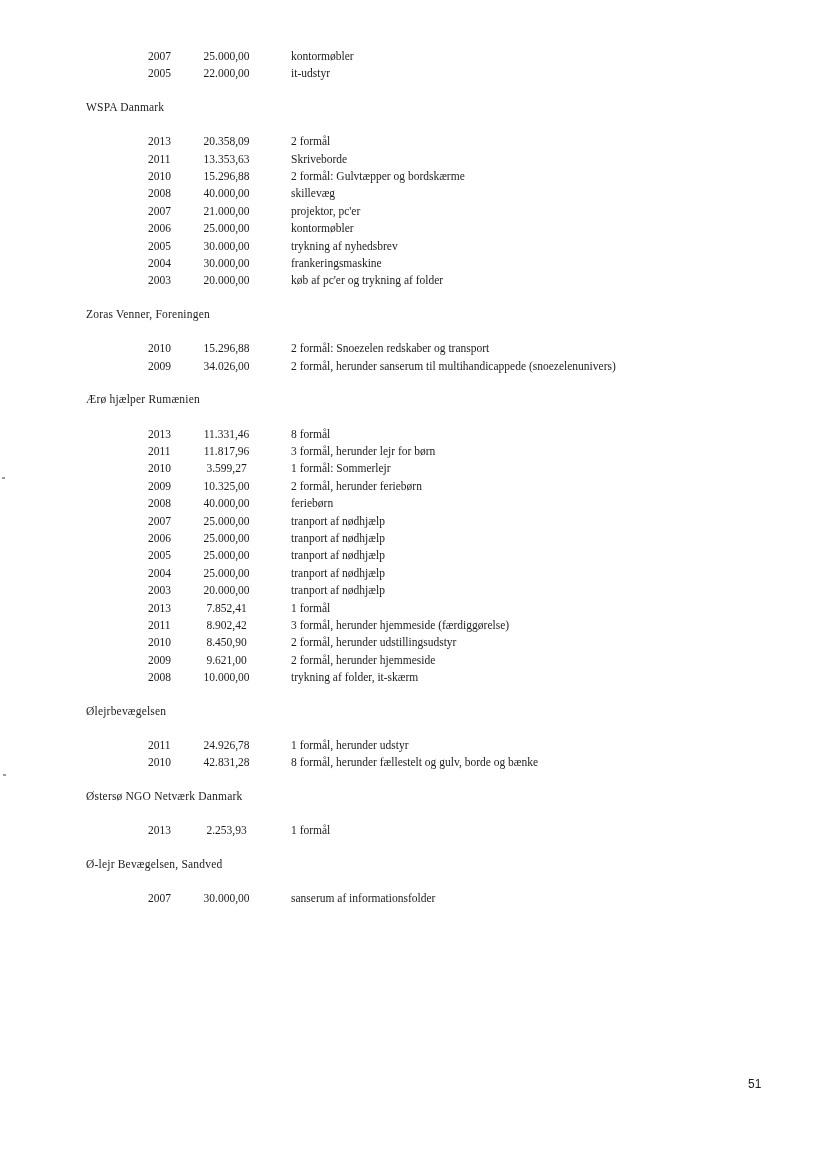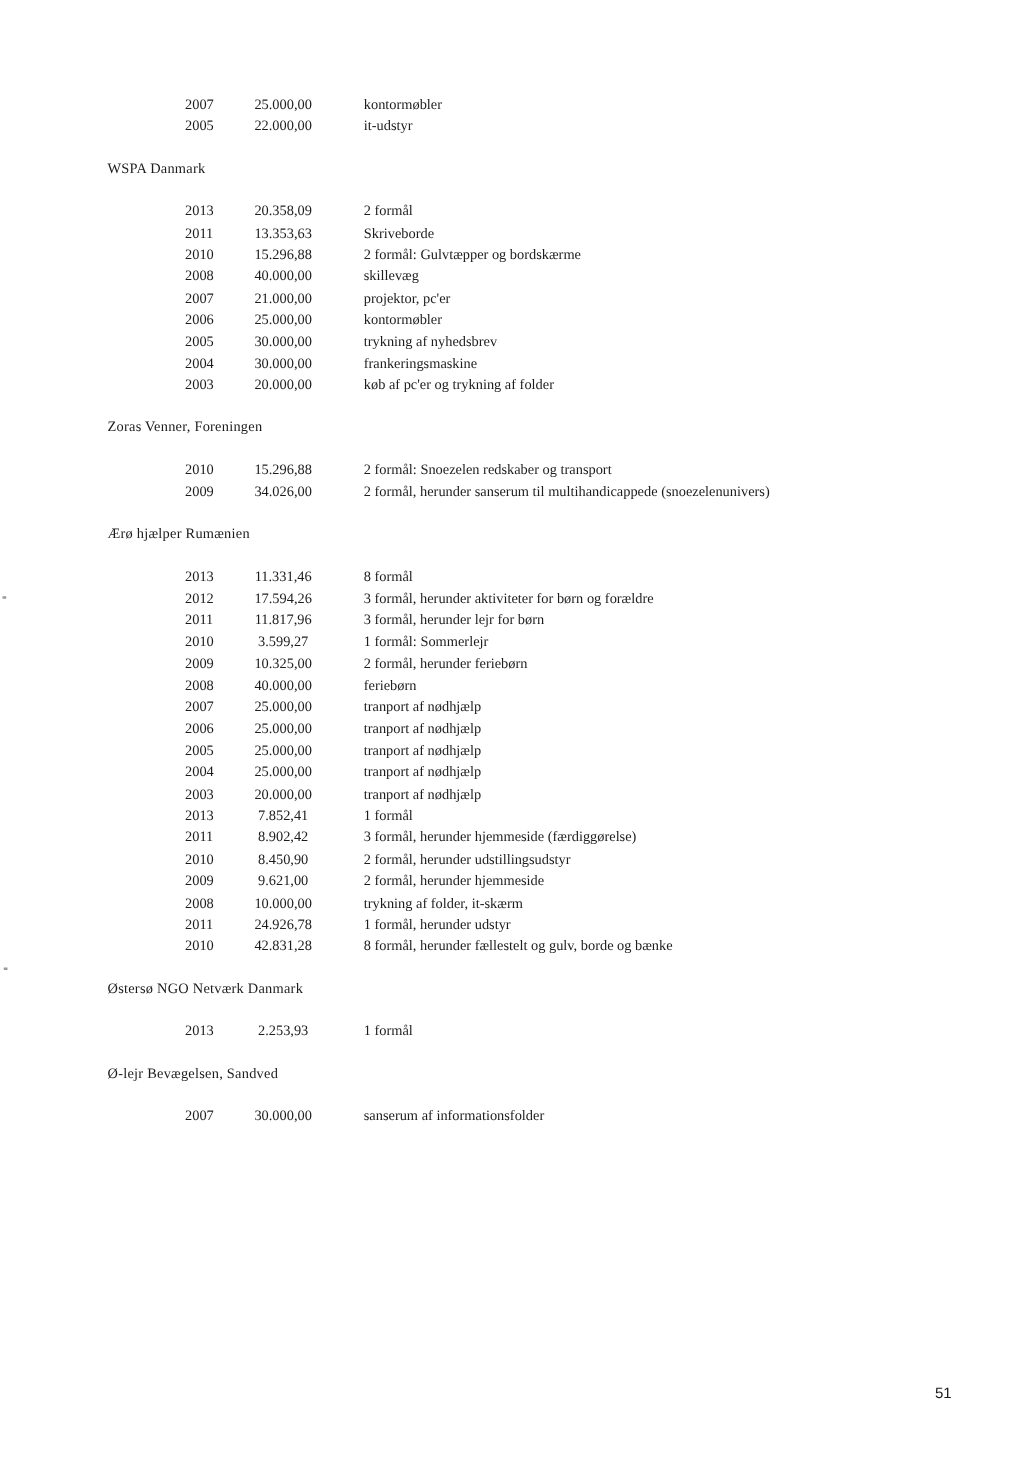--- a/index.html
+++ b/index.html
@@ -11,21 +11,21 @@
     position: relative;
     width: 825px;
     height: 1168px;
     background: #ffffff;
     font-family: "Liberation Serif", "DejaVu Serif", serif;
     font-size: 11.5px;
     color: #1c1c1c;
     overflow: hidden;
   }
   #sections {
-    padding-top: 76px;
+    padding-top: 48px;
   }
   .section-title {
     font-size: 11.5px;
     font-weight: normal;
     line-height: 17.4px;
     margin: 16px 0 17px 86px;
     letter-spacing: 0.2px;
   }
   .rows {
     margin: 0;
@@ -43,21 +43,21 @@
   .amount {
     width: 81px;
     text-align: center;
   }
   .purpose {
     margin-left: 24px;
   }
   .page-number {
     position: absolute;
     left: 748px;
-    top: 1107px;
+    top: 1077px;
     font-size: 12px;
     font-family: "Liberation Sans", sans-serif;
     color: #1c1c1c;
   }
   .scan-artifact {
     position: absolute;
     width: 3px;
     height: 2px;
     background: #9a9a9a;
   }
@@ -164,25 +164,20 @@
 
   <section class="grant-section">
     <h2 class="section-title">Ærø hjælper Rumænien</h2>
     <div class="rows">
   <div class="row">
     <span class="year">2013</span>
     <span class="amount">11.331,46</span>
     <span class="purpose">8 formål</span>
   </div>
 
-  <div class="row">
-    <span class="year">2012</span>
-    <span class="amount">17.594,26</span>
-    <span class="purpose">3 formål, herunder aktiviteter for børn og forældre</span>
-  </div>
 
   <div class="row">
     <span class="year">2011</span>
     <span class="amount">11.817,96</span>
     <span class="purpose">3 formål, herunder lejr for børn</span>
   </div>
 
   <div class="row">
     <span class="year">2010</span>
     <span class="amount">3.599,27</span>
@@ -261,20 +256,21 @@
 
   <div class="row">
     <span class="year">2008</span>
     <span class="amount">10.000,00</span>
     <span class="purpose">trykning af folder, it-skærm</span>
   </div>
 </div>
   </section>
 
   <section class="grant-section">
+    <h2 class="section-title">Ølejrbevægelsen</h2>
     <div class="rows">
   <div class="row">
     <span class="year">2011</span>
     <span class="amount">24.926,78</span>
     <span class="purpose">1 formål, herunder udstyr</span>
   </div>
 
   <div class="row">
     <span class="year">2010</span>
     <span class="amount">42.831,28</span>

